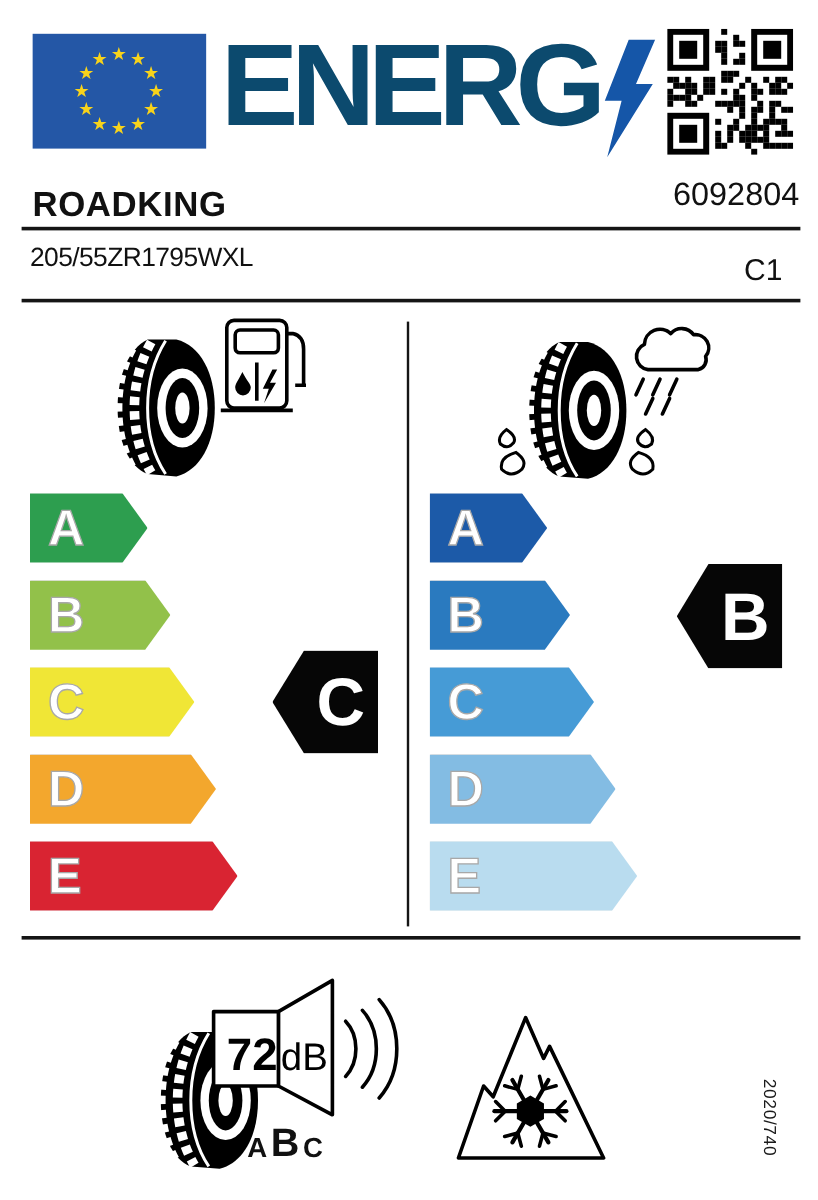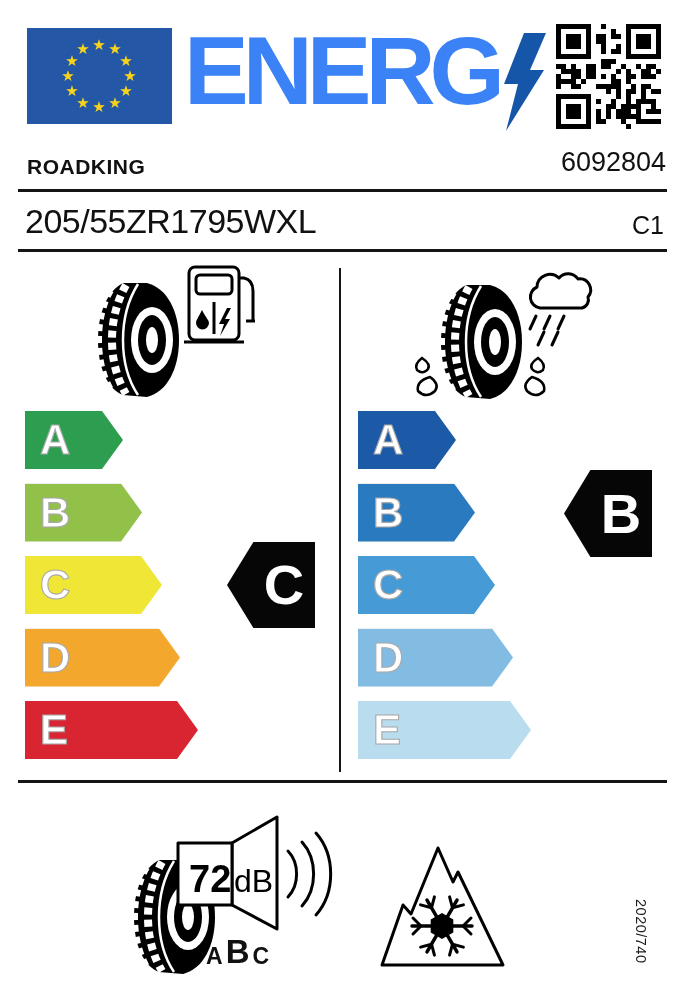--- a/index.html
+++ b/index.html
@@ -2,29 +2,29 @@
 <html><head>
 <meta charset="utf-8">
 <style>
   * { margin:0; padding:0; box-sizing:border-box; }
   html,body { width:682px; height:1000px; background:#fff; font-family:"Liberation Sans", sans-serif; color:#111; }
   .label { position:relative; width:682px; height:1000px; background:#fff; overflow:hidden; }
   .abs { position:absolute; }
 
   
   .eu-flag { left:27px; top:28px; width:145px; height:96px; }
-  .logo-text { left:184px; top:22px; font-size:97px; font-weight:700; letter-spacing:-6px; color:#3b82f6; line-height:1; }
+  .logo-text { left:184px; top:22px; font-size:97px; font-weight:700; letter-spacing:-6px; color:#0c4a6e; line-height:1; }
   .bolt { left:499px; top:33px; }
   .qr { left:556px; top:24px; width:105px; height:105px; }
-  .brand { left:27px; top:155px; font-size:21px; font-weight:700; letter-spacing:0.5px; }
+  .brand { left:27px; top:155px; font-size:29px; font-weight:700; letter-spacing:0.5px; }
   .article { right:16px; top:147px; font-size:27px; font-weight:500; }
   .rule { left:18px; width:649px; height:2.5px; background:#151515; }
   .rule1 { top:189px; } .rule2 { top:249px; } .rule3 { top:780px; }
-  .tyre-size { left:25px; top:202px; font-size:34px; font-weight:400; letter-spacing:-0.5px;text-align:center; }
-  .tyre-class { right:18px; top:211px; font-size:25px; }
+  .tyre-size { left:25px; top:202px; font-size:22px; font-weight:400; letter-spacing:-0.5px;text-align:center; }
+  .tyre-class { right:30px; top:211px; font-size:25px; }
 
   
   .vdivider { left:339px; top:268px; width:2px; height:504px; background:#151515; }
   .scale { display:flex; flex-direction:column; gap:14.5px; }
   .scale-fuel { left:25px; top:411px; }
   .scale-wet  { left:358px; top:411px; }
   .arrow { height:58px; display:flex; align-items:center; padding-left:15px;
            clip-path:polygon(0 0, calc(100% - 21px) 0, 100% 50%, calc(100% - 21px) 100%, 0 100%);
            filter:drop-shadow(0 0 1px rgba(70,70,70,.55)); }
   .arrow span { font-size:42px; font-weight:700; color:#fff; -webkit-text-stroke:1.1px #a8a8a8; line-height:1; }

